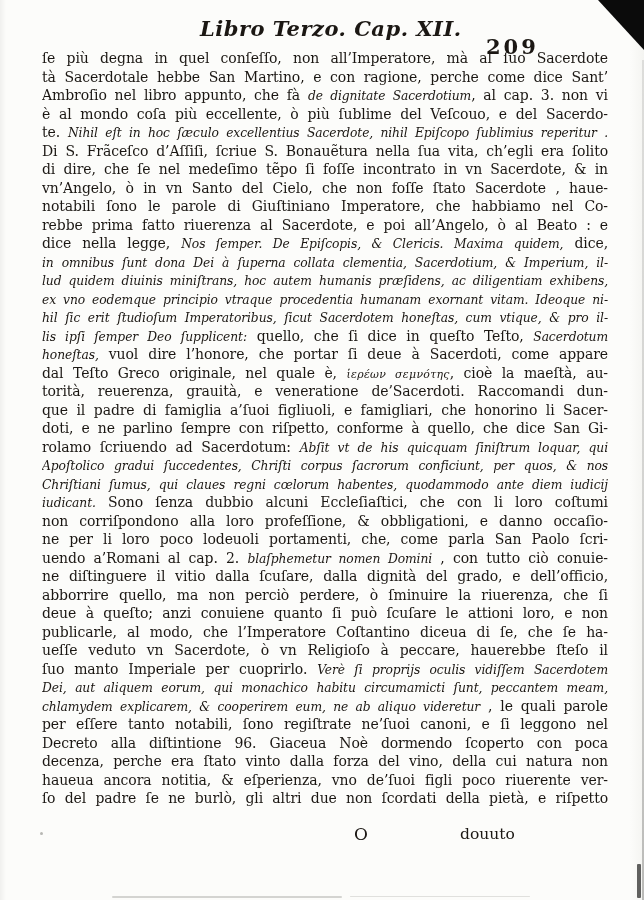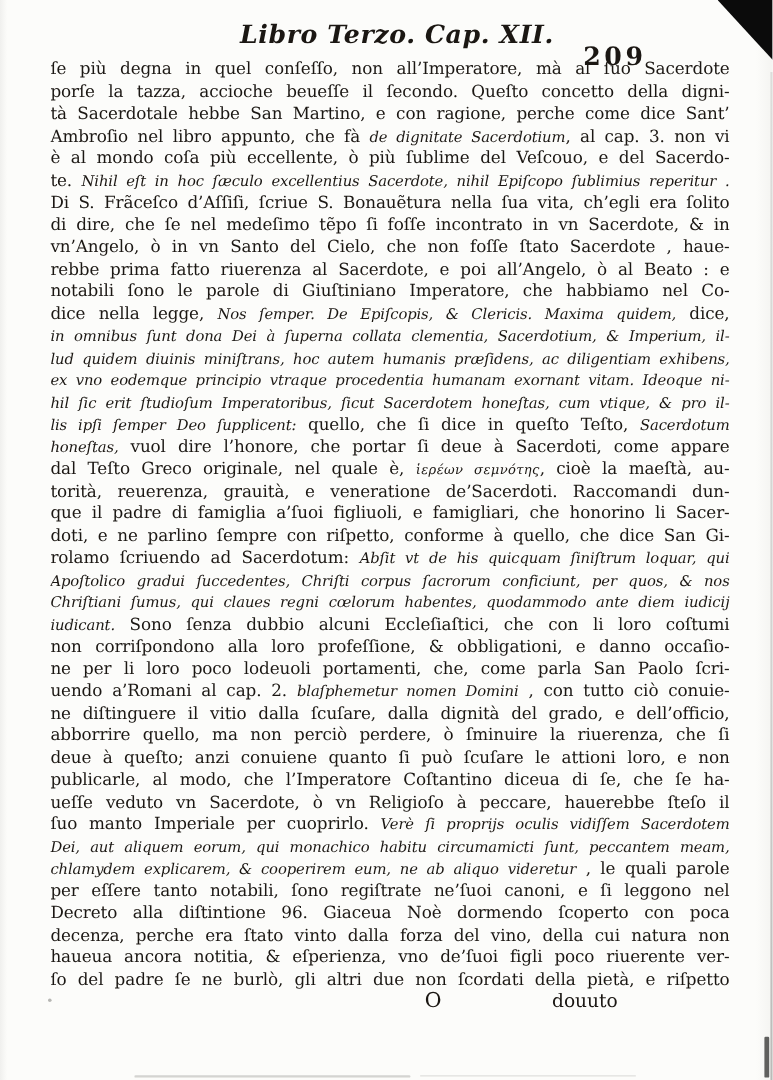--- a/index.html
+++ b/index.html
@@ -47,30 +47,29 @@
 </head>
 <body>
 
 <div class="page">
 
   <div class="running-title">Libro Terzo. Cap. XII.</div>
   <div class="page-number">209</div>
 
   <div class="body-text">
       <div class="line"><span>ſe più degna in quel conſeſſo, non all’Imperatore, mà al ſuo Sacerdote</span></div>
-      <div class="line"><span>porſe la tazza, accioche beueſſe il ſecondo. Queſto concetto della digni-</span></div>
       <div class="line"><span>tà Sacerdotale hebbe San Martino, e con ragione, perche come dice Sant’</span></div>
       <div class="line"><span>Ambroſio nel libro appunto, che fà </span><span class="it">de dignitate Sacerdotium</span><span>, al cap. 3. non vi</span></div>
       <div class="line"><span>è al mondo coſa più eccellente, ò più ſublime del Veſcouo, e del Sacerdo-</span></div>
       <div class="line"><span>te. </span><span class="it">Nihil eſt in hoc ſæculo excellentius Sacerdote, nihil Epiſcopo ſublimius reperitur .</span></div>
       <div class="line"><span>Di S. Frãceſco d’Aſſiſi, ſcriue S. Bonauẽtura nella ſua vita, ch’egli era ſolito</span></div>
       <div class="line"><span>di dire, che ſe nel medeſimo tẽpo ſi foſſe incontrato in vn Sacerdote, &amp; in</span></div>
       <div class="line"><span>vn’Angelo, ò in vn Santo del Cielo, che non foſſe ſtato Sacerdote , haue-</span></div>
+      <div class="line"><span>notabili ſono le parole di Giuſtiniano Imperatore, che habbiamo nel Co-</span></div>
       <div class="line"><span>rebbe prima fatto riuerenza al Sacerdote, e poi all’Angelo, ò al Beato : e</span></div>
-      <div class="line"><span>notabili ſono le parole di Giuſtiniano Imperatore, che habbiamo nel Co-</span></div>
       <div class="line"><span>dice nella legge, </span><span class="it">Nos ſemper. De Epiſcopis, &amp; Clericis. Maxima quidem,</span><span> dice,</span></div>
       <div class="line"><span class="it">in omnibus ſunt dona Dei à ſuperna collata clementia, Sacerdotium, &amp; Imperium, il-</span></div>
       <div class="line"><span class="it">lud quidem diuinis miniſtrans, hoc autem humanis præſidens, ac diligentiam exhibens,</span></div>
       <div class="line"><span class="it">ex vno eodemque principio vtraque procedentia humanam exornant vitam. Ideoque ni-</span></div>
       <div class="line"><span class="it">hil ſic erit ſtudioſum Imperatoribus, ſicut Sacerdotem honeſtas, cum vtique, &amp; pro il-</span></div>
       <div class="line"><span class="it">lis ipſi ſemper Deo ſupplicent:</span><span> quello, che ſi dice in queſto Teſto, </span><span class="it">Sacerdotum</span></div>
       <div class="line"><span class="it">honeſtas,</span><span> vuol dire l’honore, che portar ſi deue à Sacerdoti, come appare</span></div>
       <div class="line"><span>dal Teſto Greco originale, nel quale è, </span><span class="gr">ἱερέων σεμνότης</span><span>, cioè la maeſtà, au-</span></div>
       <div class="line"><span>torità, reuerenza, grauità, e veneratione de’Sacerdoti. Raccomandi dun-</span></div>
       <div class="line"><span>que il padre di famiglia a’ſuoi figliuoli, e famigliari, che honorino li Sacer-</span></div>

